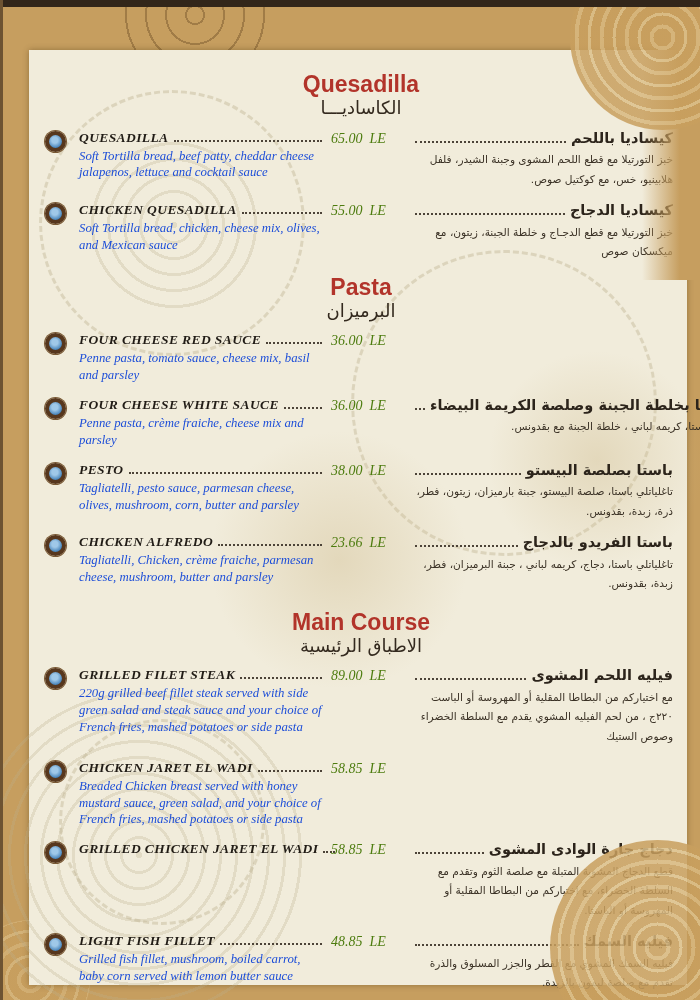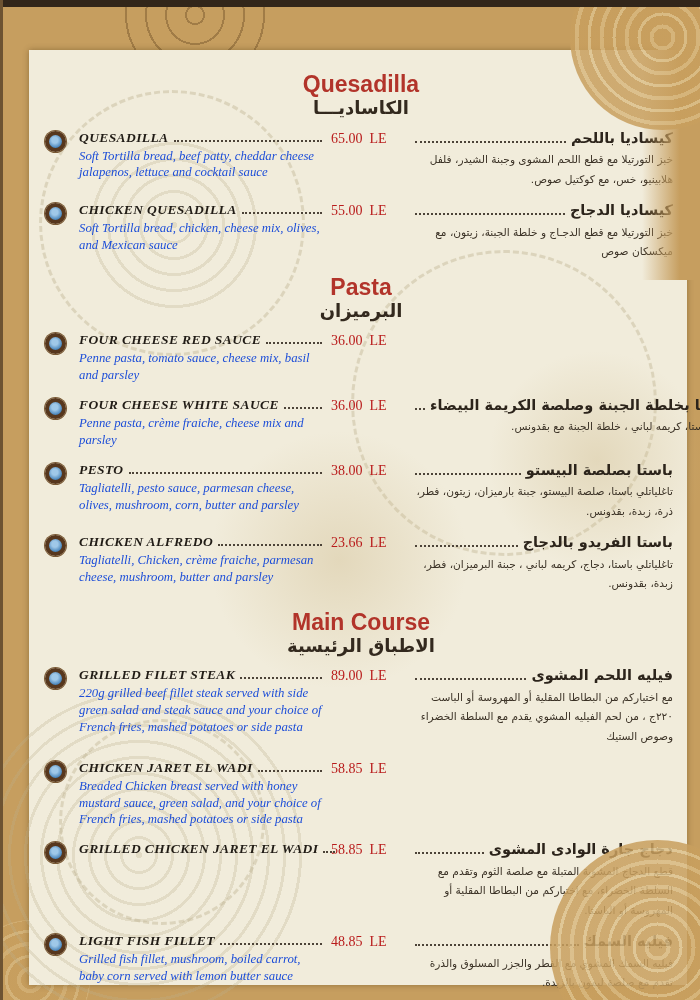--- a/index.html
+++ b/index.html
@@ -40,35 +40,35 @@
   .wm-blob{background:radial-gradient(circle, rgba(206,186,140,.4), rgba(206,186,140,0) 70%);}
   .content{position:relative;z-index:2;padding:22px 10px 0 16px;}
   
   .section{margin-bottom:6px;}
   .sec-head{text-align:center;margin-bottom:10px;}
   .sec-title-en{
     font-family:"Liberation Sans", sans-serif;font-weight:700;
     font-size:23px;color:#b2342a;line-height:1.05;
   }
   .sec-title-ar{
-    font-family:"DejaVu Sans", sans-serif;font-weight:700;
+    font-family:"DejaVu Sans", sans-serif;font-weight:400;
     font-size:18px;color:#33291e;direction:rtl;line-height:1.3;
   }
   
   .item{display:grid;grid-template-columns:34px 252px 82px 1fr;margin-bottom:13px;}
   .bullet{width:21px;height:21px;border-radius:50%;margin-top:1px;
     background:radial-gradient(circle at 45% 40%, #9fc8e8 0 3px, #3f7db5 8px, #2c5d8f 10px);
     border:4px solid #57371d;box-sizing:border-box;
     box-shadow:0 0 0 1px #7a5a35;}
   .en-block{padding-right:6px;}
   .en-name-row{display:flex;align-items:baseline;}
   .en-name{font-style:italic;font-weight:700;font-size:13.5px;color:#211c16;letter-spacing:.4px;white-space:nowrap;}
   .leader{flex:1;border-bottom:2px dotted #4c4338;margin:0 3px 3px 5px;min-width:12px;}
   .en-desc{font-style:italic;font-size:12.8px;color:#1d4ed8;line-height:1.32;margin-top:2px;}
-  .price{font-size:14px;color:#b91c1c;white-space:nowrap;padding-top:1px;}
+  .price{font-style:italic;font-size:14px;color:#4d7c0f;white-space:nowrap;padding-top:1px;}
   .price .cur{margin-left:7px;}
   .ar-block{direction:rtl;text-align:right;padding-right:4px;}
   .ar-name-row{display:flex;align-items:baseline;}
   .ar-name{font-family:"DejaVu Sans", sans-serif;font-weight:700;font-size:14.5px;color:#2c241b;white-space:nowrap;line-height:1.2;}
   .ar-leader{flex:1;border-bottom:2px dotted #4c4338;margin:0 5px 3px 2px;min-width:10px;}
   .ar-desc{font-family:"DejaVu Sans", sans-serif;font-size:10.6px;color:#3b3226;line-height:1.85;margin-top:3px;}
 </style>
 </head>
 <body>
 

